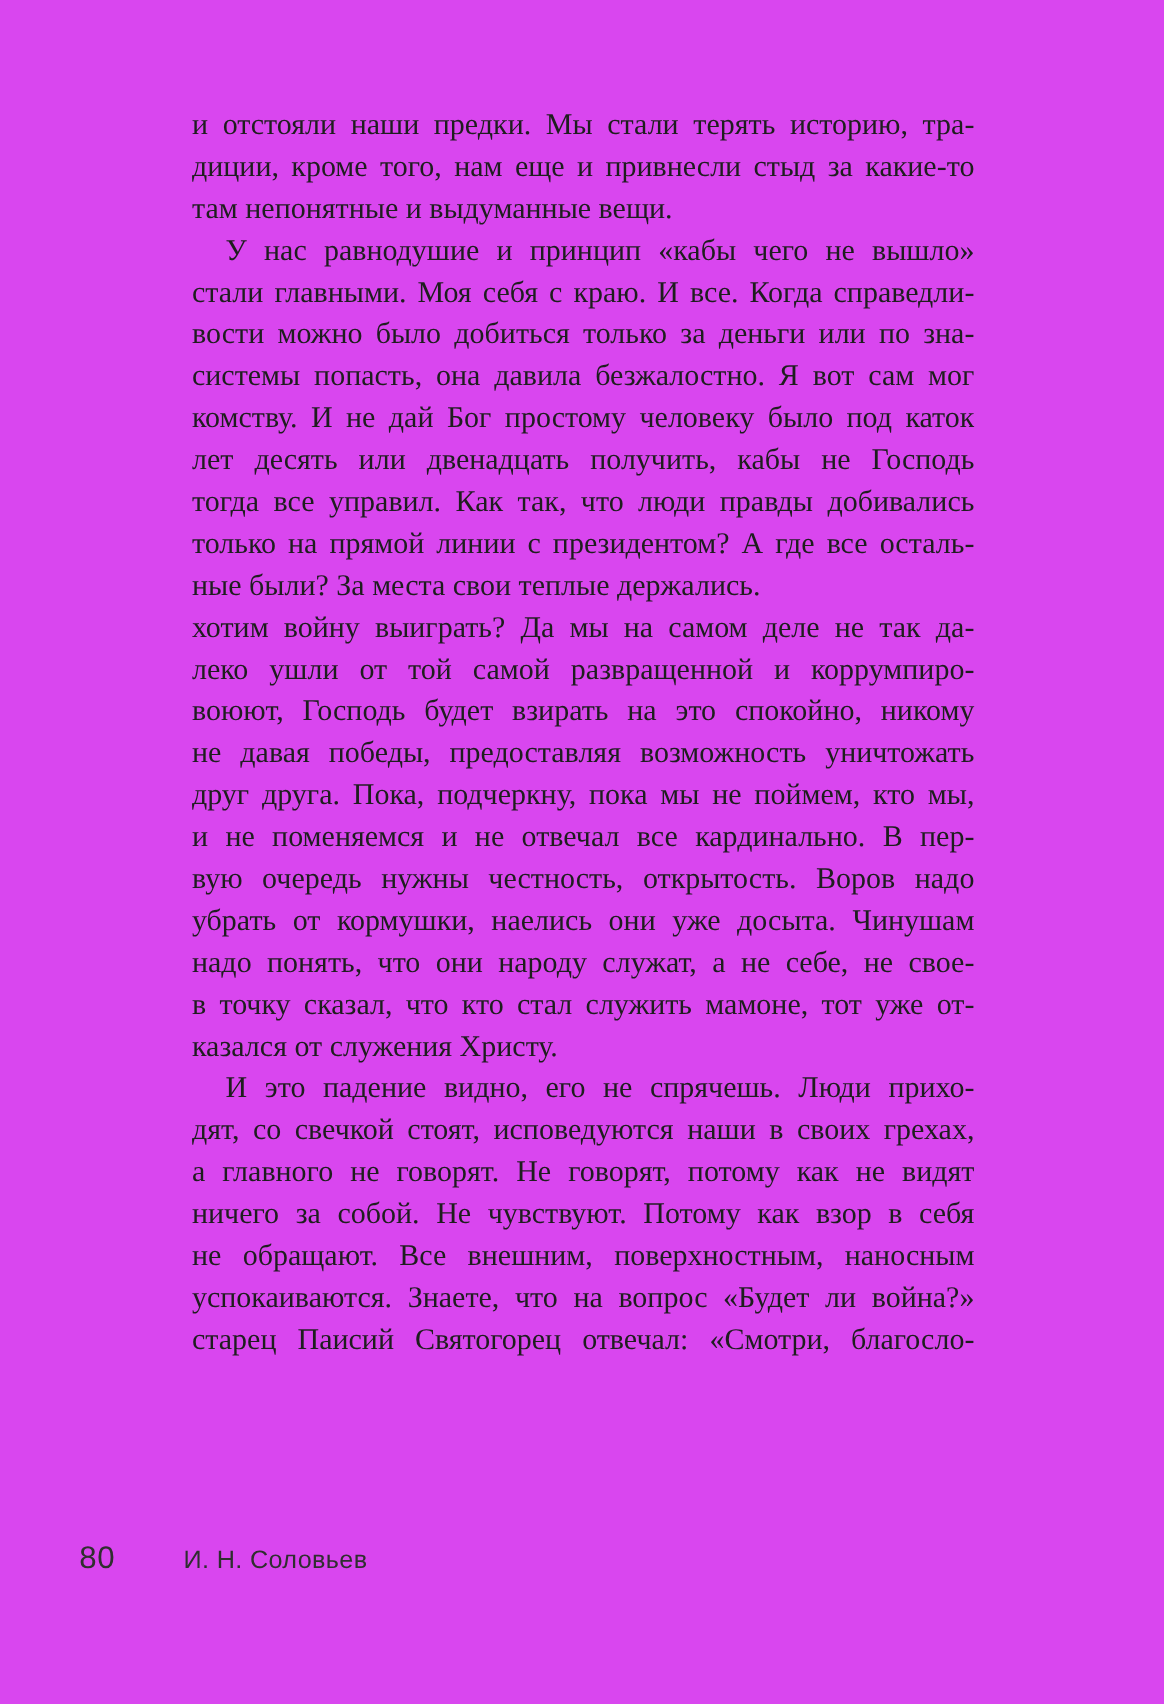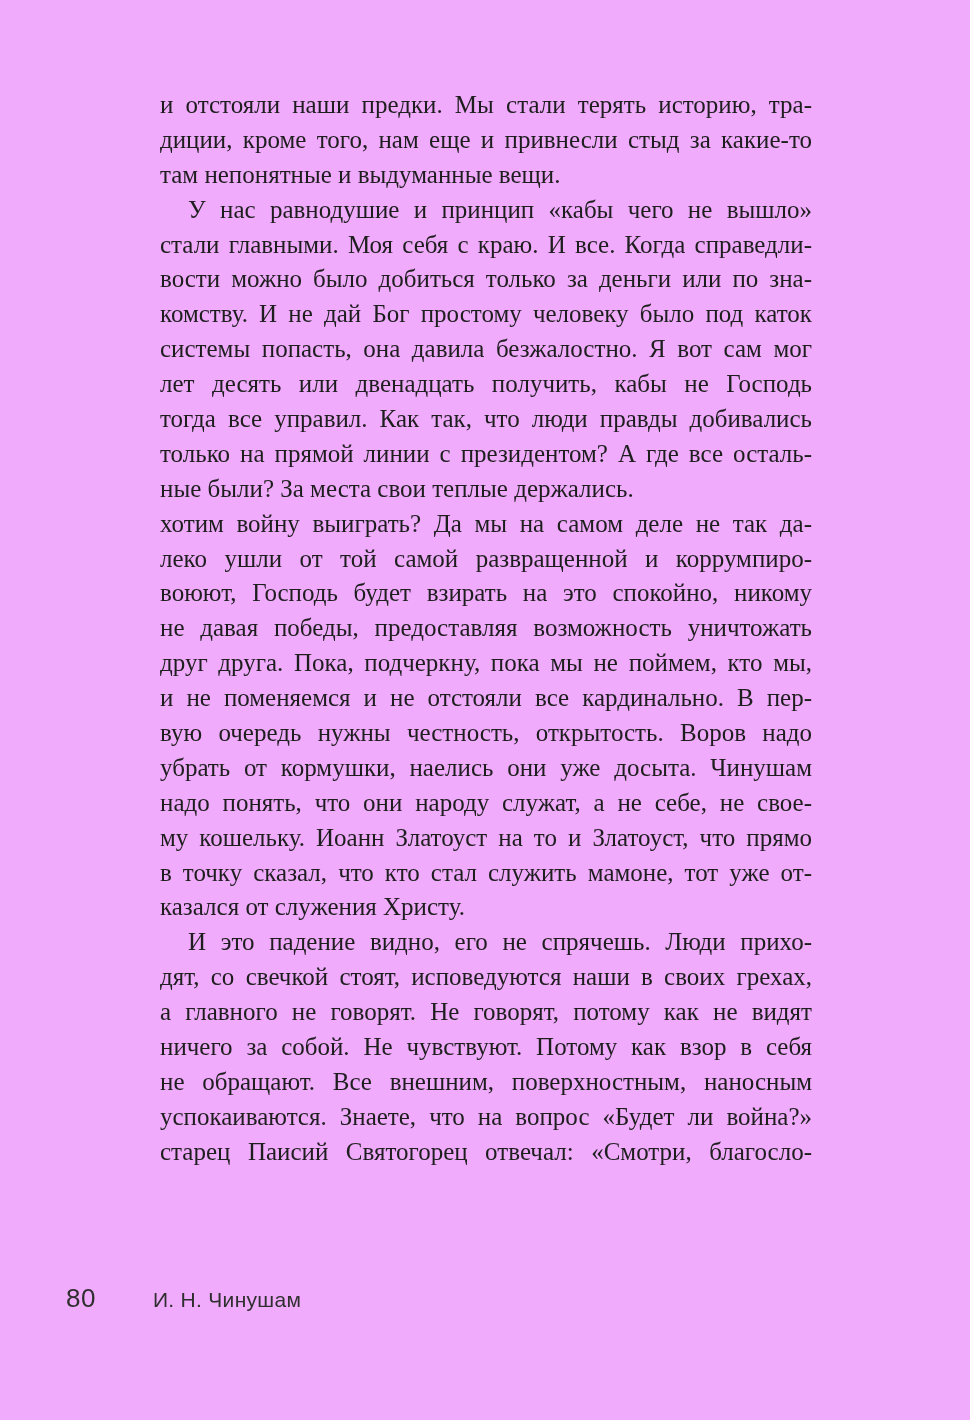--- a/index.html
+++ b/index.html
@@ -4,21 +4,21 @@
 <style>
   html, body {
     margin: 0;
     padding: 0;
     background: #e8e8e8;
   }
   .page {
     position: relative;
     width: 970px;
     height: 1420px;
-    background: #f0abfc;
+    background: #d946ef;
     margin: 0 auto;
     overflow: hidden;
   }
   .body-text {
     position: absolute;
     left: 160px;
     top: 88px;
     width: 652px;
     font-family: "Liberation Serif", "DejaVu Serif", serif;
     font-size: 25px;
@@ -73,49 +73,48 @@
   <div class="body-text" id="body-text">
       <div class="paragraph">
         <div class="line">и отстояли наши предки. Мы стали терять историю, тра-</div>
         <div class="line">диции, кроме того, нам еще и привнесли стыд за какие-то</div>
         <div class="line para-end">там непонятные и выдуманные вещи.</div>
       </div>
       <div class="paragraph">
         <div class="line indented">У нас равнодушие и принцип «кабы чего не вышло»</div>
         <div class="line">стали главными. Моя себя с краю. И все. Когда справедли-</div>
         <div class="line">вости можно было добиться только за деньги или по зна-</div>
+        <div class="line">системы попасть, она давила безжалостно. Я вот сам мог</div>
         <div class="line">комству. И не дай Бог простому человеку было под каток</div>
-        <div class="line">системы попасть, она давила безжалостно. Я вот сам мог</div>
         <div class="line">лет десять или двенадцать получить, кабы не Господь</div>
         <div class="line">тогда все управил. Как так, что люди правды добивались</div>
         <div class="line">только на прямой линии с президентом? А где все осталь-</div>
         <div class="line para-end">ные были? За места свои теплые держались.</div>
       </div>
       <div class="paragraph">
         <div class="line">хотим войну выиграть? Да мы на самом деле не так да-</div>
         <div class="line">леко ушли от той самой развращенной и коррумпиро-</div>
         <div class="line">воюют, Господь будет взирать на это спокойно, никому</div>
         <div class="line">не давая победы, предоставляя возможность уничтожать</div>
         <div class="line">друг друга. Пока, подчеркну, пока мы не поймем, кто мы,</div>
-        <div class="line">и не поменяемся и не отстояли все кардинально. В пер-</div>
+        <div class="line">и не поменяемся и не отвечал все кардинально. В пер-</div>
         <div class="line">вую очередь нужны честность, открытость. Воров надо</div>
         <div class="line">убрать от кормушки, наелись они уже досыта. Чинушам</div>
         <div class="line">надо понять, что они народу служат, а не себе, не свое-</div>
-        <div class="line">му кошельку. Иоанн Златоуст на то и Златоуст, что прямо</div>
         <div class="line">в точку сказал, что кто стал служить мамоне, тот уже от-</div>
         <div class="line para-end">казался от служения Христу.</div>
       </div>
       <div class="paragraph">
         <div class="line indented">И это падение видно, его не спрячешь. Люди прихо-</div>
         <div class="line">дят, со свечкой стоят, исповедуются наши в своих грехах,</div>
         <div class="line">а главного не говорят. Не говорят, потому как не видят</div>
         <div class="line">ничего за собой. Не чувствуют. Потому как взор в себя</div>
         <div class="line">не обращают. Все внешним, поверхностным, наносным</div>
         <div class="line">успокаиваются. Знаете, что на вопрос «Будет ли война?»</div>
         <div class="line">старец Паисий Святогорец отвечал: «Смотри, благосло-</div>
       </div>
     </div>
 
   <div class="footer">
-    <span class="pagenum">80</span><span class="author">И. Н. Чинушам</span>
+    <span class="pagenum">80</span><span class="author">И. Н. Соловьев</span>
   </div>
 
 </div>
 
 </body></html>

